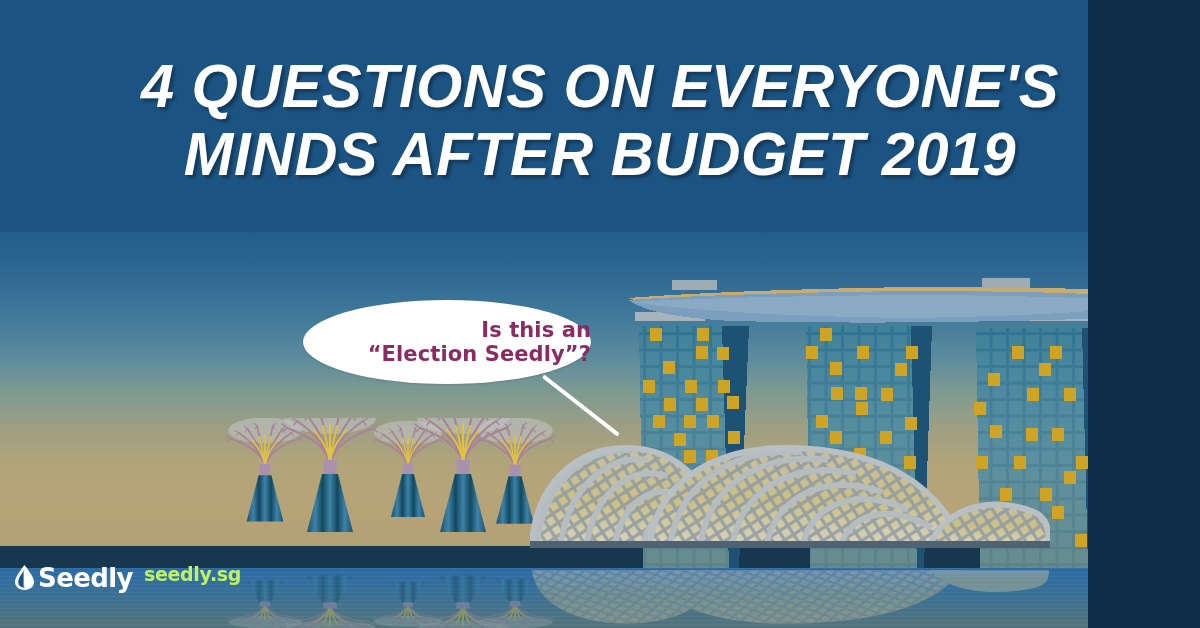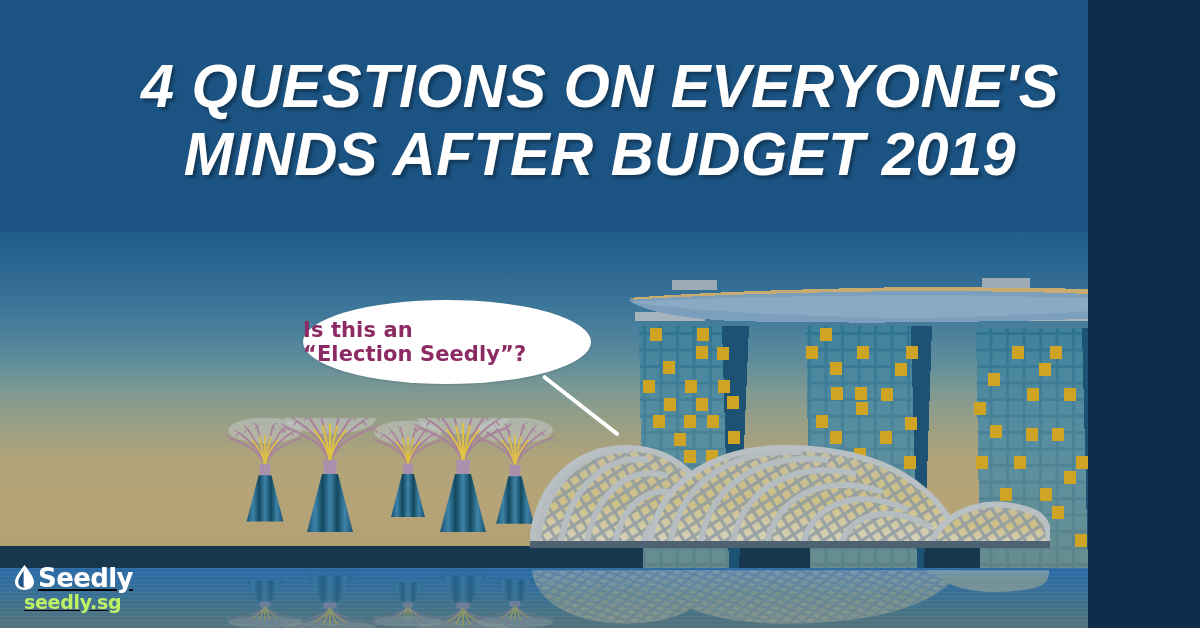--- a/index.html
+++ b/index.html
@@ -97,21 +97,21 @@
   #refl-domes { left:530px; top:568px; width:520px; height:60px; }
 
   
   .bubble-wrap { position:absolute; left:303px; top:300px; z-index:50; }
   .bubble {
     position:relative;
     width:288px; height:84px;
     background:#ffffff;
     border-radius:50% / 50%;
     display:flex; flex-direction:column;
-    align-items:flex-start; justify-content:center;
+    align-items:flex-end; justify-content:center;
     box-shadow:0 1px 2px rgba(0,0,0,0.12);
   }
   .bubble-text {
     color:#8c2a63;
     font-family:"DejaVu Sans","Liberation Sans", sans-serif;
     font-weight:bold;
     font-size:21px;
     line-height:24px;
     text-align:center;
     letter-spacing:0.1px;
@@ -125,21 +125,21 @@
     border-radius:3px;
     transform:rotate(38deg);
     transform-origin:0 50%;
     z-index:49;
   }
 
   
   .logo {
     position:absolute; left:14px; top:564px;
     z-index:60;
-    display:flex; flex-direction:column; gap:1px;text-decoration:underline;
+    display:flex; flex-direction:row; gap:1px;
   }
   .logo-row { display:flex; align-items:center; gap:3px; }
   .logo-mark { width:21px; height:27px; display:block; }
   .logo-word {
     color:#ffffff;
     font-family:"DejaVu Sans","Liberation Sans", sans-serif;
     font-weight:bold; font-size:26px; line-height:26px;
     letter-spacing:-0.6px;
   }
   .logo-url {

